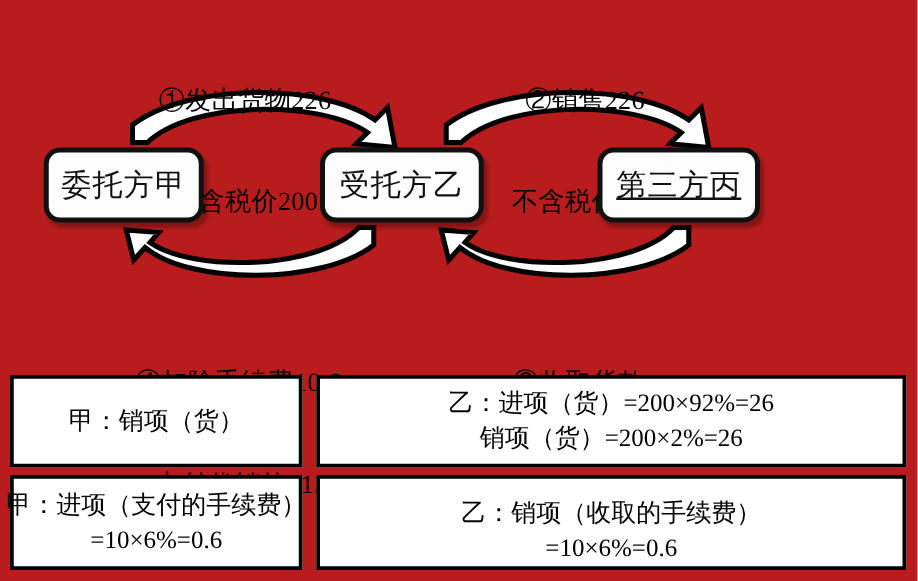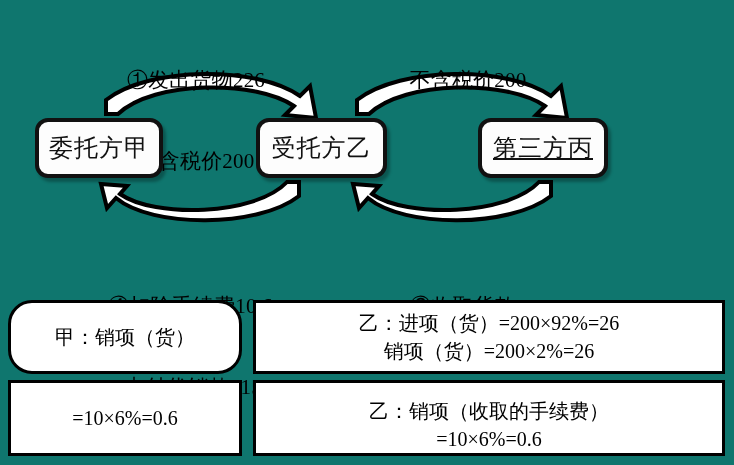--- a/index.html
+++ b/index.html
@@ -8,21 +8,21 @@
     background: #ffffff;
   }
   body {
     font-family: "Liberation Serif", "DejaVu Serif", serif;
     color: #000000;
   }
   #canvas {
     position: relative;
     width: 734px;
     height: 465px;
-    background: #0f766e;
+    background: #b91c1c;
     overflow: hidden;
   }
 
   
   .flow-label {
     position: absolute;
     text-align: center;
     font-size: 21px;
     line-height: 1.30;
     color: #000;
@@ -135,20 +135,21 @@
            Z"></path>
     </g>
   </svg>
 
   <div class="flow-label" style="left:96px; top:12px; width:200px;">
     <span class="ln">①发出货物226</span>
     <span class="ln">不含税价200</span>
   </div>
 
   <div class="flow-label" style="left:368px; top:12px; width:200px;">
+    <span class="ln">②销售226</span>
     <span class="ln">不含税价200</span>
   </div>
 
   <div class="entity-box" style="left:256px; top:118px; width:131px; height:60px;">
     <span>受托方乙</span>
   </div>
 
   <div class="entity-box" style="left:35px; top:118px; width:128px; height:60px;">
     <span>委托方甲</span>
   </div>
@@ -160,30 +161,31 @@
   <div class="flow-label" style="left:76px; top:238px; width:250px;">
     <span class="ln">④扣除手续费10.6，</span>
     <span class="ln">支付代销款215.4</span>
   </div>
 
   <div class="flow-label" style="left:368px; top:238px; width:190px;">
     <span class="ln">③收取货款</span>
     <span class="ln">226</span>
   </div>
 
-  <div class="note-box" style="left:8px; top:300px; width:234px; height:74px;border-radius:24px;">
+  <div class="note-box" style="left:8px; top:300px; width:234px; height:74px;">
     <span class="ln">甲：销项（货）</span>
   </div>
 
   <div class="note-box" style="left:253px; top:300px; width:472px; height:74px;">
     <span class="ln">乙：进项（货）=200×92%=26</span>
     <span class="ln">销项（货）=200×2%=26</span>
   </div>
 
   <div class="note-box" style="left:8px; top:380px; width:234px; height:76px;">
+    <span class="ln">甲：进项（支付的手续费）</span>
     <span class="ln">=10×6%=0.6</span>
   </div>
 
   <div class="note-box" style="left:253px; top:380px; width:472px; height:76px;justify-content:flex-end;">
     <span class="ln">乙：销项（收取的手续费）</span>
     <span class="ln">=10×6%=0.6</span>
   </div>
 
 </div>
 

